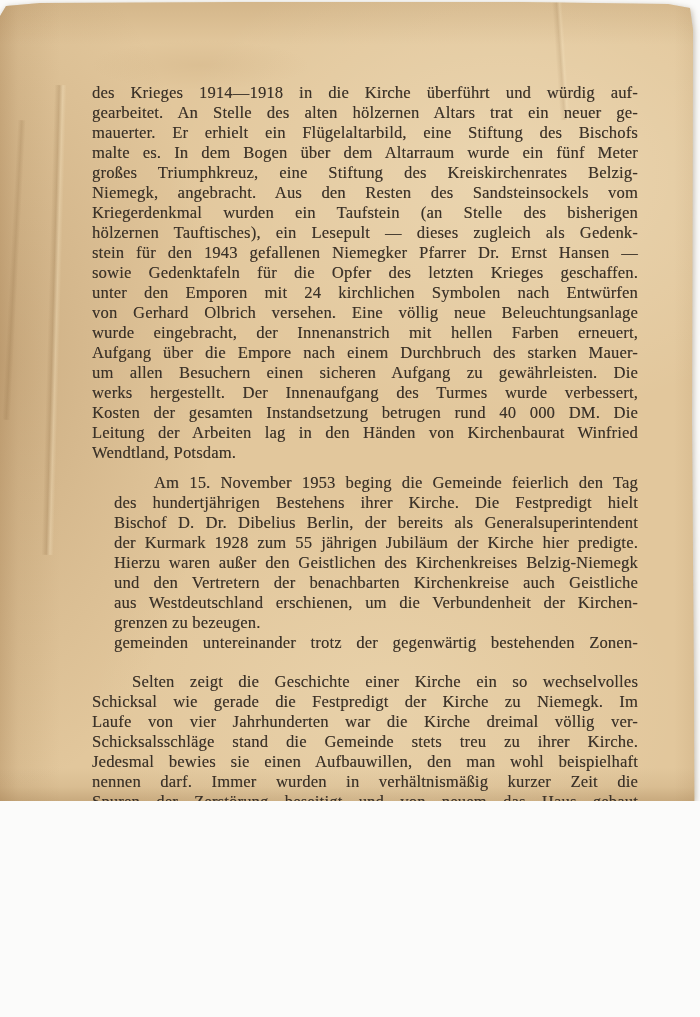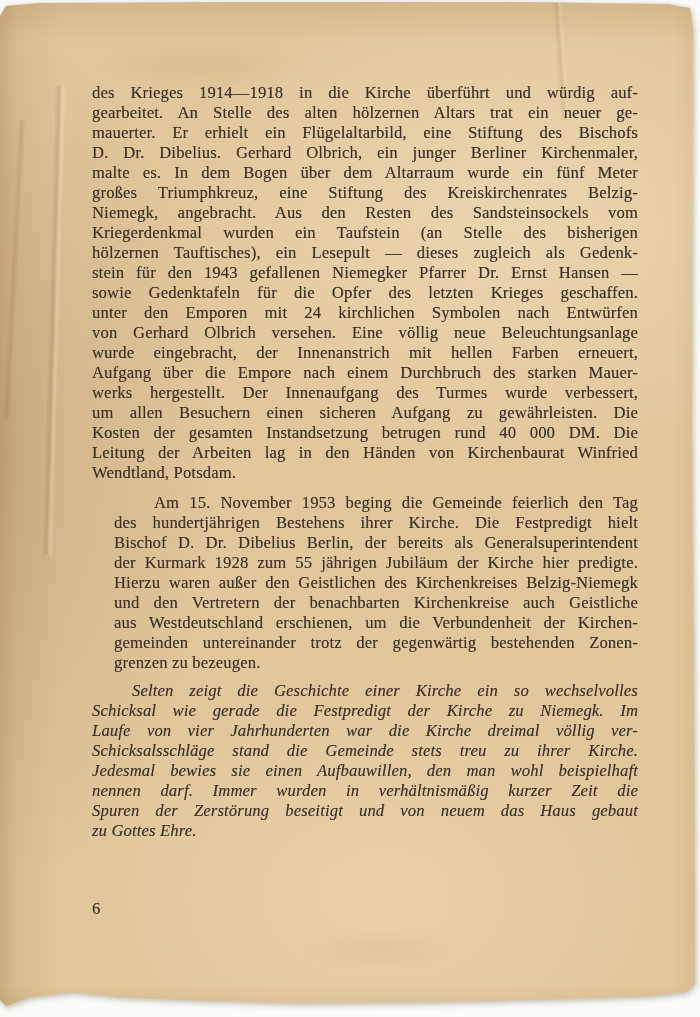--- a/index.html
+++ b/index.html
@@ -1,19 +1,19 @@
 <!DOCTYPE html>
 <html><head>
 <meta charset="utf-8">
 <style>
   html, body { margin: 0; padding: 0; background: #fbfbfa; }
   .canvas {
     position: relative;
     width: 700px;
-    height: 1017px;
+    height: 801px;
     background: #fbfbfa;
     overflow: hidden;
     font-family: "Liberation Serif", "DejaVu Serif", serif;
   }
   .paper-shadow-wrap {
     position: absolute;
     inset: 0;
     filter: drop-shadow(1px 2px 3px rgba(110, 90, 60, 0.45));
   }
   .paper {
@@ -68,21 +68,21 @@
     top: 83px;
     width: 546px;
     font-size: 16.5px;
     line-height: 20px;
     color: #3a3128;
     letter-spacing: 0.2px;
     text-shadow: 0.3px 0.3px 0.6px rgba(58, 49, 40, 0.45);
   }
   .para { margin: 0; }
   .para-2 { margin-top: 10px; margin-left: 22px; }
-  .para-3 { margin-top: 8px; font-style: italic; }
+  .para-3 { margin-top: 19px; }
   .line {
     height: 20px;
     text-align: justify;
     text-align-last: justify;
     white-space: normal;
   }
   .line.last {
     text-align: right;
     text-align-last: left;
   }
@@ -106,48 +106,47 @@
       <div class="crease crease-v1"></div>
       <div class="crease crease-v2"></div>
       <div class="crease crease-d1"></div>
       <div class="crease stain-1"></div>
       <div class="crease stain-2"></div>
       <div class="text-block">
           <div class="para para-1">
             <div class="line">des Krieges 1914—1918 in die Kirche überführt und würdig auf-</div>
             <div class="line">gearbeitet.  An Stelle des alten hölzernen Altars trat ein neuer ge-</div>
             <div class="line">mauerter.  Er erhielt ein Flügelaltarbild, eine Stiftung des Bischofs</div>
-            <div class="line">D. Dr. Dibelius.  Gerhard Olbrich, ein junger Berliner Kirchenmaler,</div>
             <div class="line">malte es.  In dem Bogen über dem Altarraum wurde ein fünf Meter</div>
             <div class="line">großes Triumphkreuz, eine Stiftung des Kreiskirchenrates Belzig-</div>
             <div class="line">Niemegk, angebracht.  Aus den Resten des Sandsteinsockels vom</div>
             <div class="line">Kriegerdenkmal wurden ein Taufstein (an Stelle des bisherigen</div>
             <div class="line">hölzernen Tauftisches), ein Lesepult — dieses zugleich als Gedenk-</div>
             <div class="line">stein für den 1943 gefallenen Niemegker Pfarrer Dr. Ernst Hansen —</div>
             <div class="line">sowie Gedenktafeln für die Opfer des letzten Krieges geschaffen.</div>
             <div class="line">unter den Emporen mit 24 kirchlichen Symbolen nach Entwürfen</div>
             <div class="line">von Gerhard Olbrich versehen.  Eine völlig neue Beleuchtungsanlage</div>
             <div class="line">wurde eingebracht, der Innenanstrich mit hellen Farben erneuert,</div>
             <div class="line">Aufgang über die Empore nach einem Durchbruch des starken Mauer-</div>
+            <div class="line">um allen Besuchern einen sicheren Aufgang zu gewährleisten.  Die</div>
             <div class="line">werks hergestellt.  Der Innenaufgang des Turmes wurde verbessert,</div>
-            <div class="line">um allen Besuchern einen sicheren Aufgang zu gewährleisten.  Die</div>
             <div class="line">Kosten der gesamten Instandsetzung betrugen rund 40 000 DM.  Die</div>
             <div class="line">Leitung der Arbeiten lag in den Händen von Kirchenbaurat Winfried</div>
             <div class="line last">Wendtland, Potsdam.</div>
           </div>
           <div class="para para-2">
             <div class="line indent">Am 15. November 1953 beging die Gemeinde feierlich den Tag</div>
             <div class="line">des hundertjährigen Bestehens ihrer Kirche.  Die Festpredigt hielt</div>
             <div class="line">Bischof D. Dr. Dibelius Berlin, der bereits als Generalsuperintendent</div>
             <div class="line">der Kurmark 1928 zum 55 jährigen Jubiläum der Kirche hier predigte.</div>
             <div class="line">Hierzu waren außer den Geistlichen des Kirchenkreises Belzig-Niemegk</div>
             <div class="line">und den Vertretern der benachbarten Kirchenkreise auch Geistliche</div>
             <div class="line">aus Westdeutschland erschienen, um die Verbundenheit der Kirchen-</div>
+            <div class="line last">grenzen zu bezeugen.</div>
             <div class="line">gemeinden untereinander trotz der gegenwärtig bestehenden Zonen-</div>
-            <div class="line last">grenzen zu bezeugen.</div>
           </div>
           <div class="para para-3">
             <div class="line indent">Selten zeigt die Geschichte einer Kirche ein so wechselvolles</div>
             <div class="line">Schicksal wie gerade die Festpredigt der Kirche zu Niemegk.  Im</div>
             <div class="line">Laufe von vier Jahrhunderten war die Kirche dreimal völlig ver-</div>
             <div class="line">Schicksalsschläge stand die Gemeinde stets treu zu ihrer Kirche.</div>
             <div class="line">Jedesmal bewies sie einen Aufbauwillen, den man wohl beispielhaft</div>
             <div class="line">nennen darf.  Immer wurden in verhältnismäßig kurzer Zeit die</div>
             <div class="line">Spuren der Zerstörung beseitigt und von neuem das Haus gebaut</div>
             <div class="line last">zu Gottes Ehre.</div>

